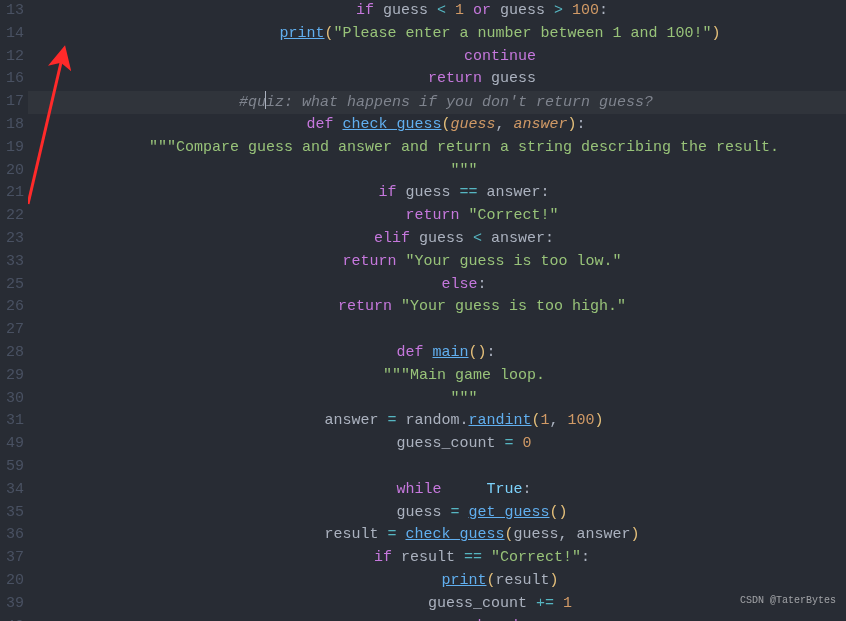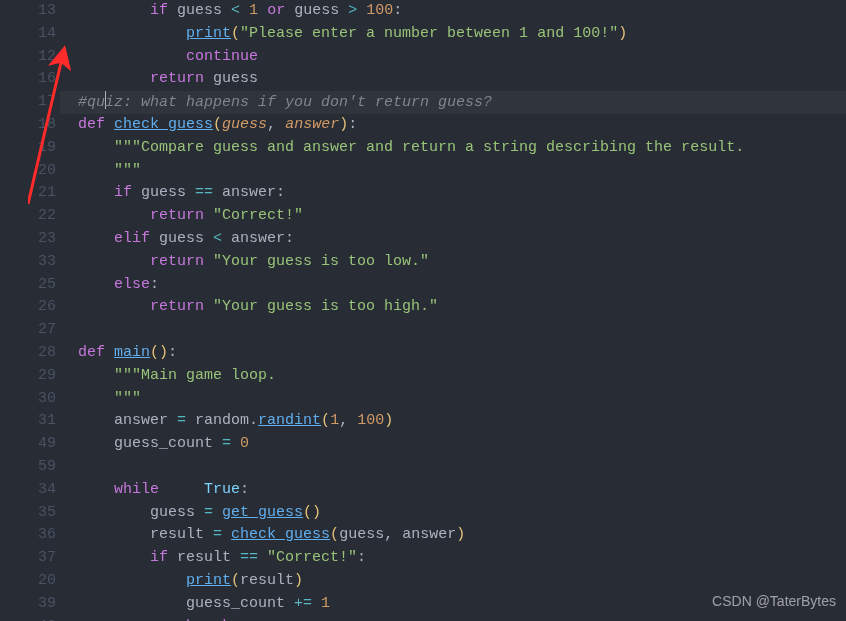--- a/index.html
+++ b/index.html
@@ -9,36 +9,36 @@
   font-size: 15px;
   line-height: 22.8px;
   overflow: hidden;
   width: 846px;
   height: 621px;
   position: relative;
 }
 .editor {
   display: flex;
   height: 100%;
-  padding-left: 32px;
 }
 .gutter {
   width: 28px;
   text-align: right;
   padding-right: 4px;
   color: #495162;
   user-select: none;
   flex-shrink: 0;
 }
 .gutter .ln { height: 22.8px; }
 .code {
   flex: 1;
   white-space: pre;
   color: #abb2bf;
   position: relative;
+  text-align: center;
 }
 .line { height: 22.8px; position: relative; }
 .line .hl {
   position: absolute;
   left: 0; top: 0; right: 0; bottom: 0;
   background: rgba(255,255,255,0.04);
   z-index: 0;
 }
 .line .content { position: relative; z-index: 1; }
 .cursor {
@@ -56,22 +56,22 @@
 .fn  { color: #61afef; text-decoration: underline; }
 .str { color: #98c379; }
 .par { color: #d19a66; font-style: italic; }
 .cmt { color: #7f848e; font-style: italic; }
 .bool{ color: #7dd3fc; margin-left: 36px; }
 .watermark {
   position: absolute;
   right: 10px;
   bottom: 8px;
   color: rgba(255,255,255,0.55);
-  font-family: Liberation Sans, sans-serif;
-  font-size: 14px;
+  font-family: Liberation Mono, monospace;
+  font-size: 10px;
   z-index: 5;
 }
 .arrow {
   position: absolute;
   left: 28px;
   top: 44px;
   z-index: 10;
   pointer-events: none;
 }
 </style>

